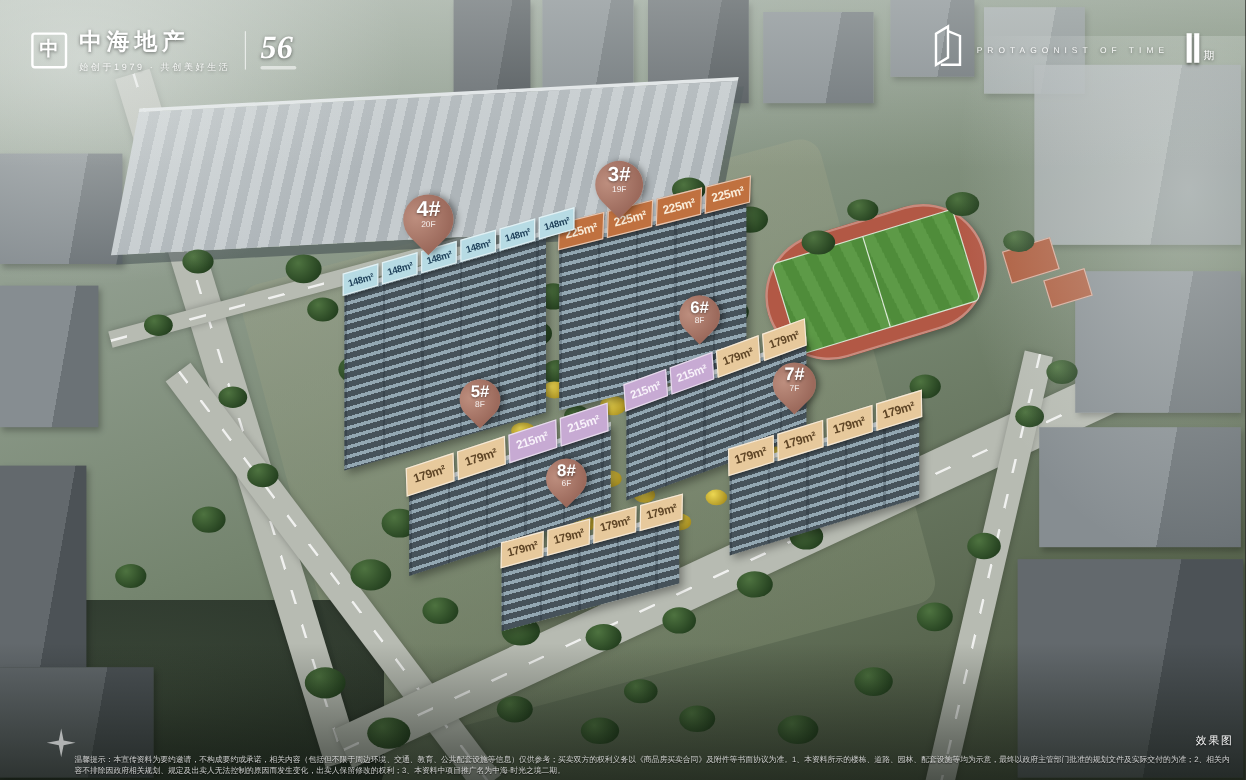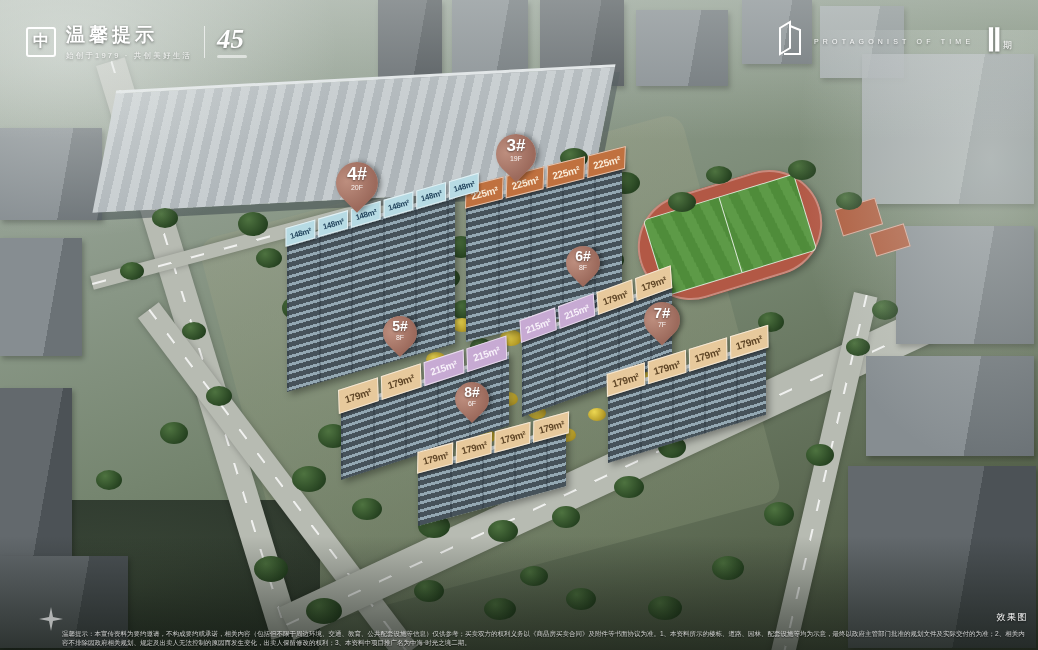--- a/index.html
+++ b/index.html
@@ -330,26 +330,26 @@
       </div>
     </div>
   <div class="abs haze" id="haze1"></div>
   <div class="abs haze" id="haze2"></div>
   <div class="abs haze" id="haze3"></div>
   <div class="abs vignette"></div>
 
   <div class="abs hl">
     <div class="hl-logo">中</div>
     <div>
-      <div class="hl-brand">温馨提示</div>
+      <div class="hl-brand">中海地产</div>
       <div class="hl-tagline">始创于1979 · 共创美好生活</div>
     </div>
     <div class="hl-div"></div>
     <div>
-      <div class="hl-anniv">45</div>
+      <div class="hl-anniv">56</div>
       <div class="hl-anniv-bar" style="width: 30px;"></div>
     </div>
   </div>
 
   <div class="abs hr">
     <span class="hr-logo">
       <svg width="30" height="36" viewBox="0 0 30 36">
         <path d="M6 34 V8 L16 2 V28 Z" fill="none" stroke="#fff" stroke-width="2"></path>
         <path d="M16 6 L26 10 V34 H10" fill="none" stroke="#fff" stroke-width="2"></path>
       </svg>

